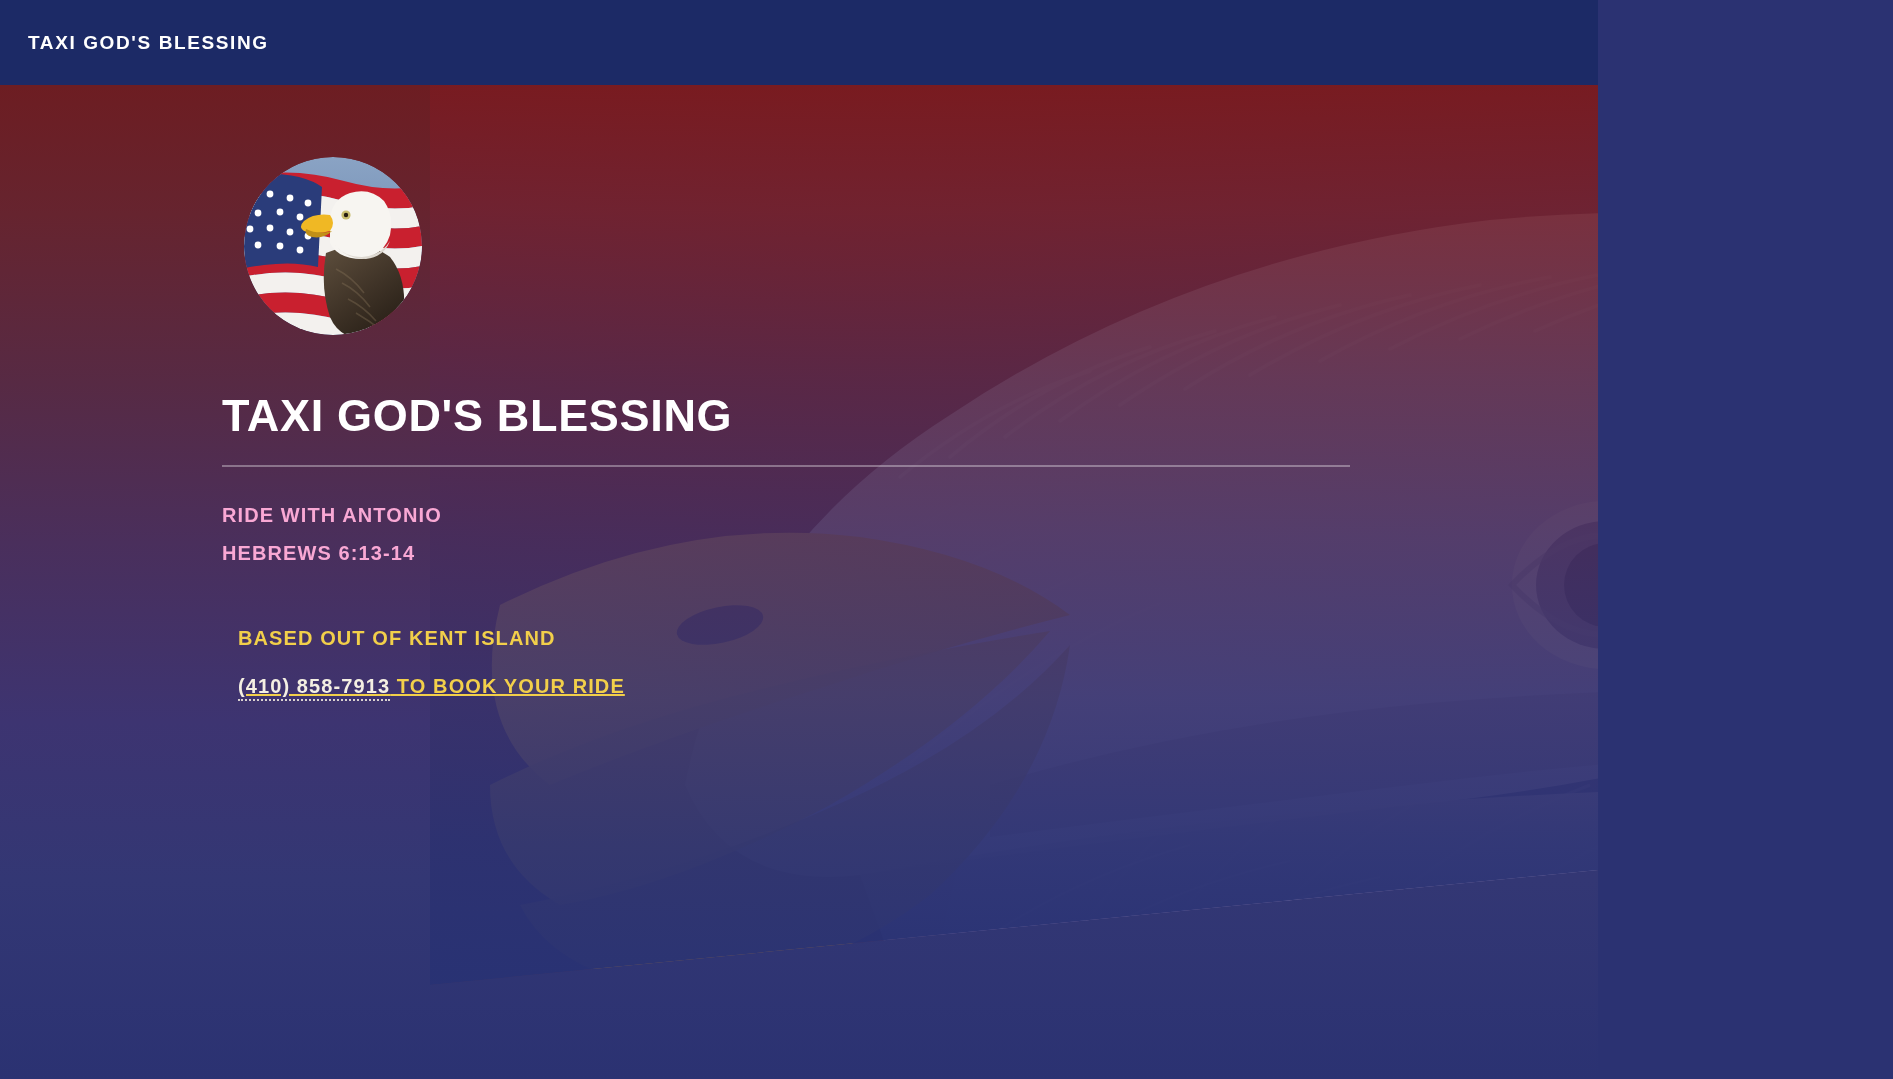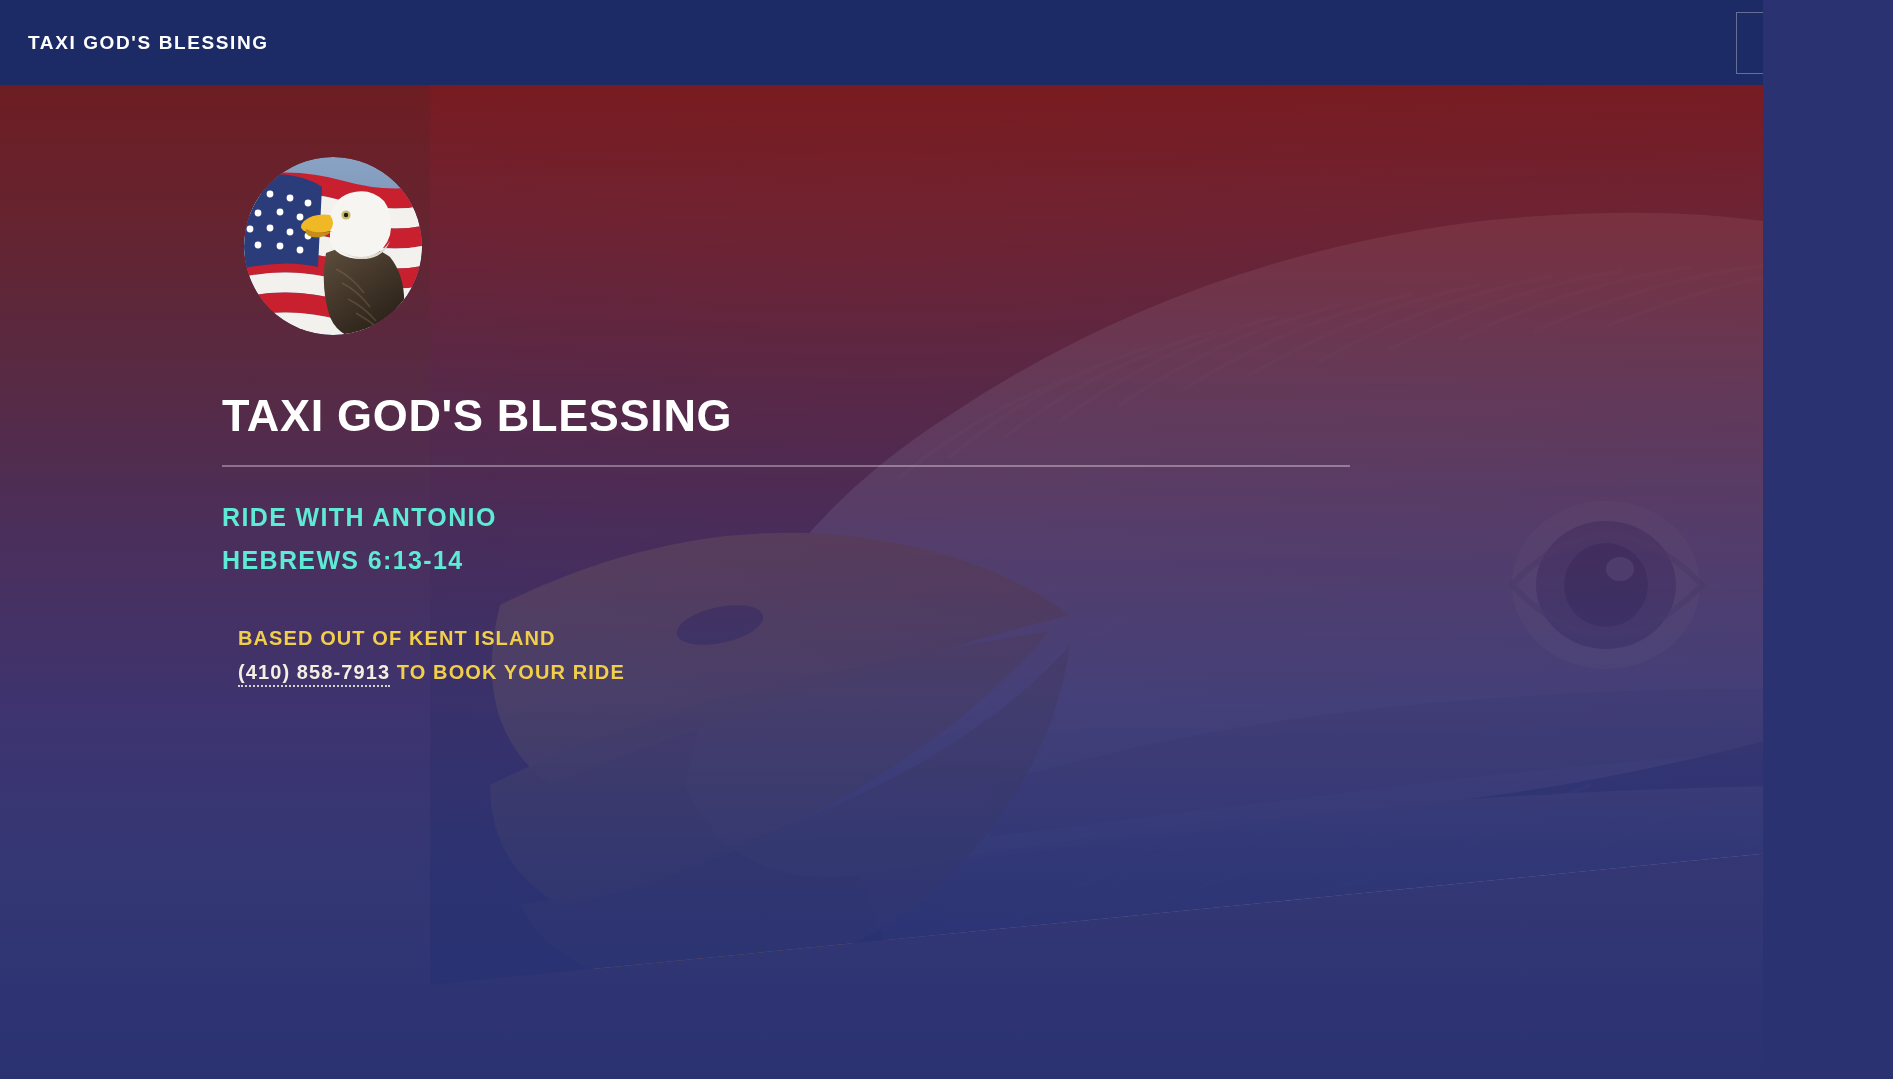--- a/index.html
+++ b/index.html
@@ -8,21 +8,21 @@
   html, body {
     width: 1893px;
     height: 1079px;
     overflow: hidden;
     background: #2b3272;
     font-family: "Liberation Sans", sans-serif;
   }
 
   .page {
     position: relative;
-    width: 1763px;
+    width: 1598px;
     height: 1079px;
     overflow: hidden;
   }
 
   
   .site-header {
     position: absolute;
     top: 0; left: 0;
     width: 1893px;
     height: 85px;
@@ -176,41 +176,41 @@
     position: absolute;
     left: 0;
     top: 380px;
     width: 1128px;
     height: 2px;
     background: rgba(255,255,255,0.34);
   }
 
   .tagline-block { position: absolute; left: 0; top: 420px; }
   .tagline {
-    color: #5eead4;
-    font-size: 25px;
+    color: #f9a8d4;
+    font-size: 20px;
     font-weight: 700;
     letter-spacing: 0.055em;
     text-transform: uppercase;
     line-height: 1.0;
     white-space: nowrap;
   }
   .tagline + .tagline { margin-top: 18px; }
 
   .contact-block { position: absolute; left: 16px; top: 543px; }
   .contact-line {
     color: #f2cf4a;
     font-size: 20px;
     font-weight: 700;
     letter-spacing: 0.055em;
     text-transform: uppercase;
     line-height: 1.0;
     white-space: nowrap;
   }
-  .contact-line + .contact-line { margin-top: 14px; }
+  .contact-line + .contact-line { margin-top: 28px; text-decoration: underline; }
 
   .phone-link {
     color: #f4efe2;
     text-decoration: none;
     border-bottom: 2px dotted rgba(244,239,226,0.85);
     padding-bottom: 2px;
     cursor: pointer;
   }
 </style>
 </head>

